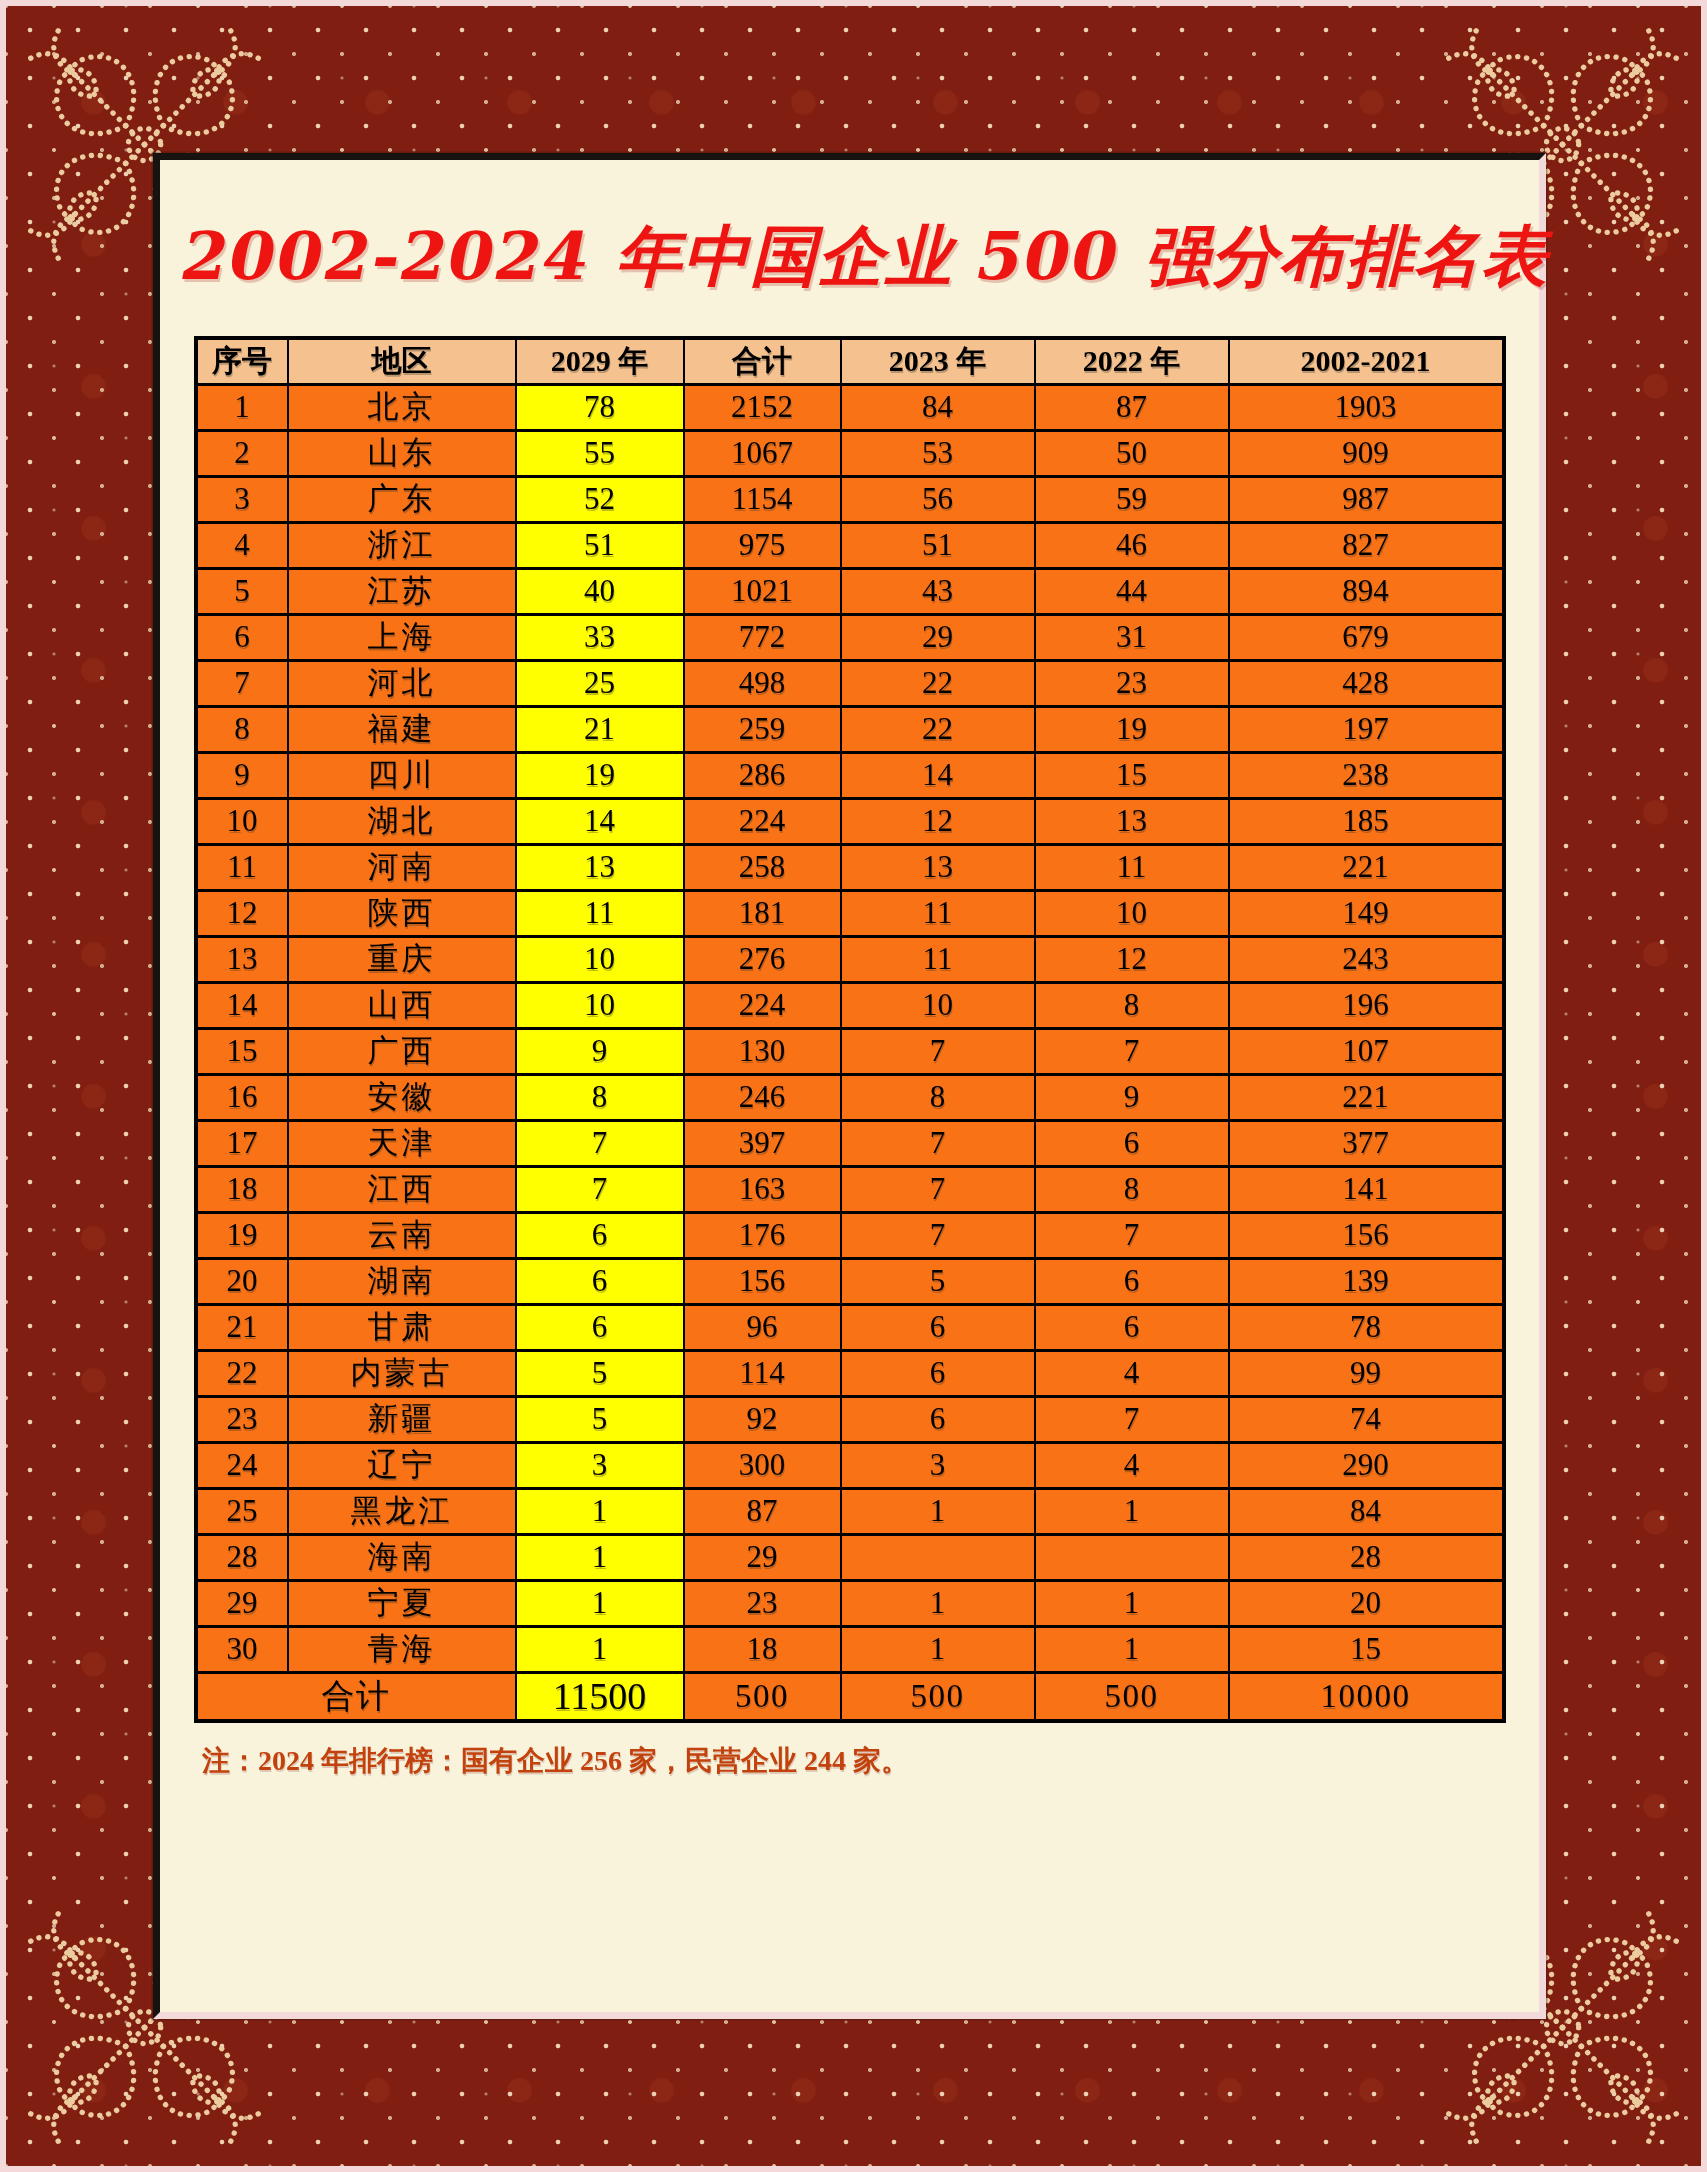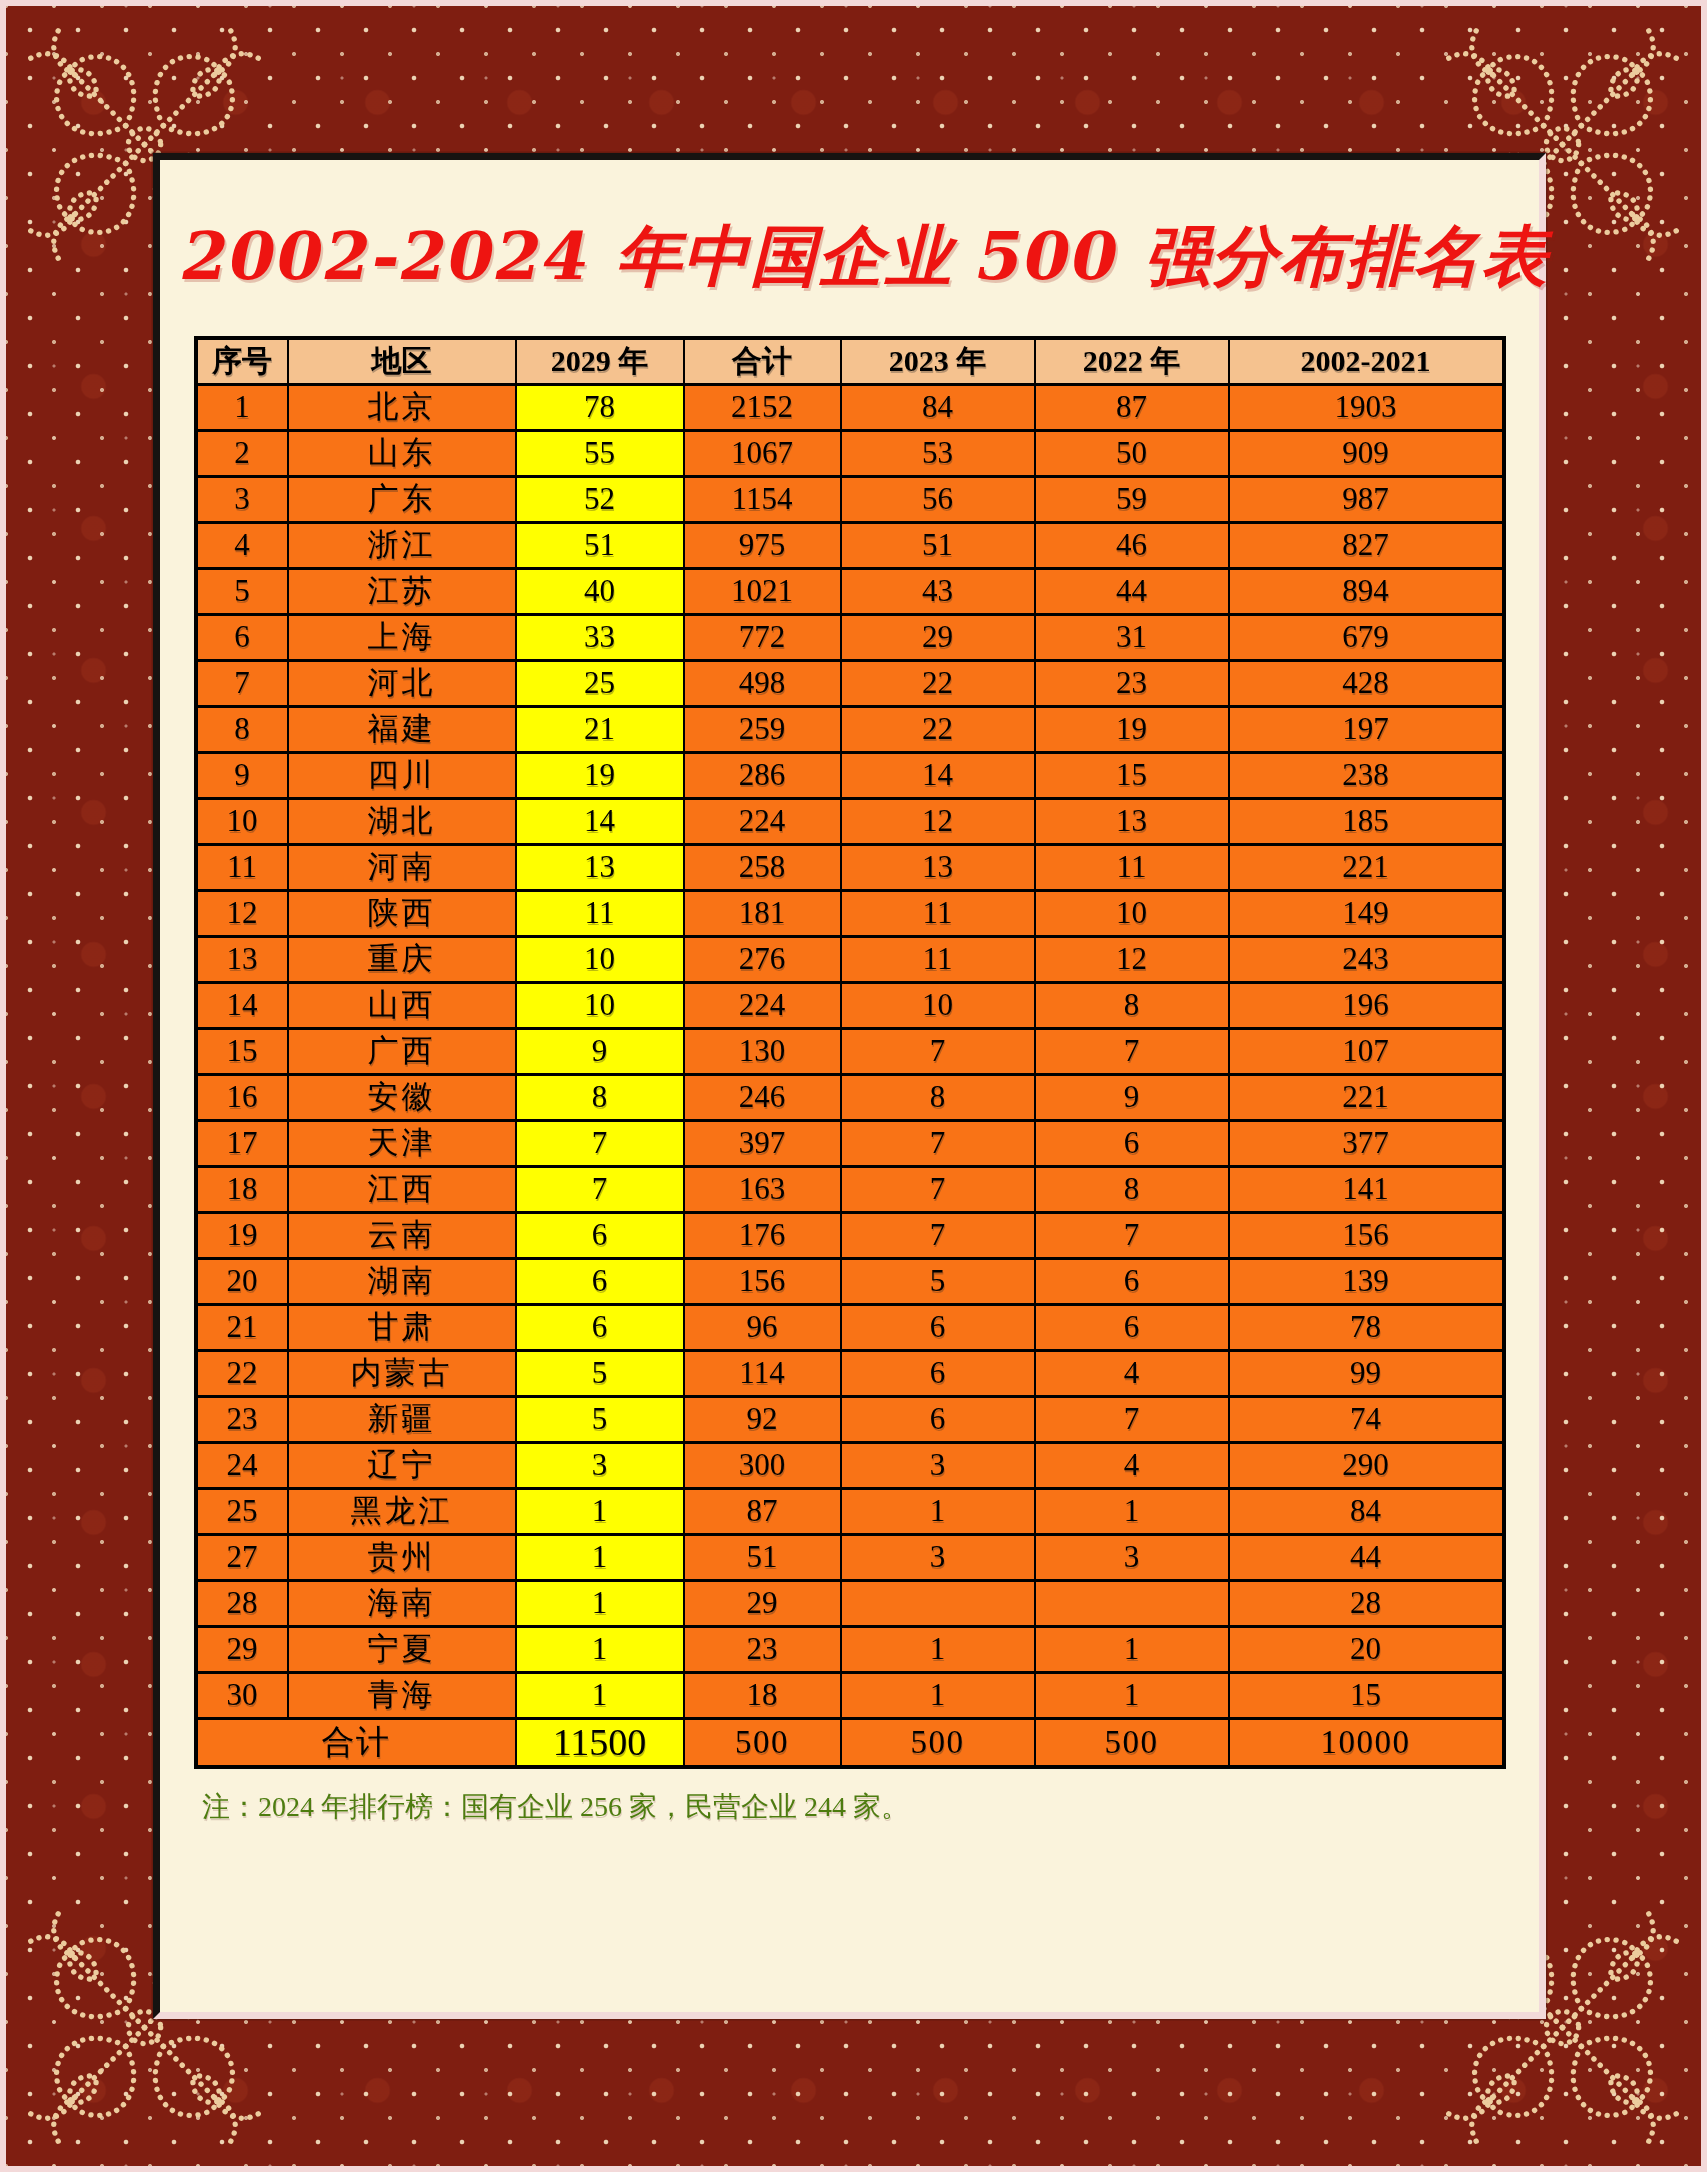--- a/index.html
+++ b/index.html
@@ -61,22 +61,22 @@
     background:#f5c28f;height:43px;
     font-size:30px;font-weight:600;
   }
   table.rank td{height:43px;font-size:31px;}
   td.region{font-size:30px;letter-spacing:3px;}
   td.hl{background:#ffff00;font-size:27px;}
   tr.total td{font-size:33px;letter-spacing:1.5px;}
   tr.total td.hl{font-size:38px;letter-spacing:0;}
   .note{
     margin:19.4px 0 0 42px;
-    font-size:28px;font-weight:normal;
-    color:#4d7c0f;
+    font-size:28px;font-weight:bold;
+    color:#c2410c;
     text-shadow:0.7px 1.5px 0 rgba(90,20,20,.18);
   }
   .defs{position:absolute;width:0;height:0;overflow:hidden;}
 </style>
 </head>
 <body>
 
 <svg class="defs" aria-hidden="true">
   <defs>
     <g id="frond" fill="none" stroke="#eccc9e" stroke-width="4" stroke-linecap="round" stroke-dasharray="0.1 6.5">
@@ -355,29 +355,20 @@
         <tr>
           <td class="seq">25</td>
           <td class="region">黑龙江</td>
           <td class="hl">1</td>
           <td>87</td>
           <td>1</td>
           <td>1</td>
           <td>84</td>
         </tr>
         <tr>
-          <td class="seq">27</td>
-          <td class="region">贵州</td>
-          <td class="hl">1</td>
-          <td>51</td>
-          <td>3</td>
-          <td>3</td>
-          <td>44</td>
-        </tr>
-        <tr>
           <td class="seq">28</td>
           <td class="region">海南</td>
           <td class="hl">1</td>
           <td>29</td>
           <td></td>
           <td></td>
           <td>28</td>
         </tr>
         <tr>
           <td class="seq">29</td>

